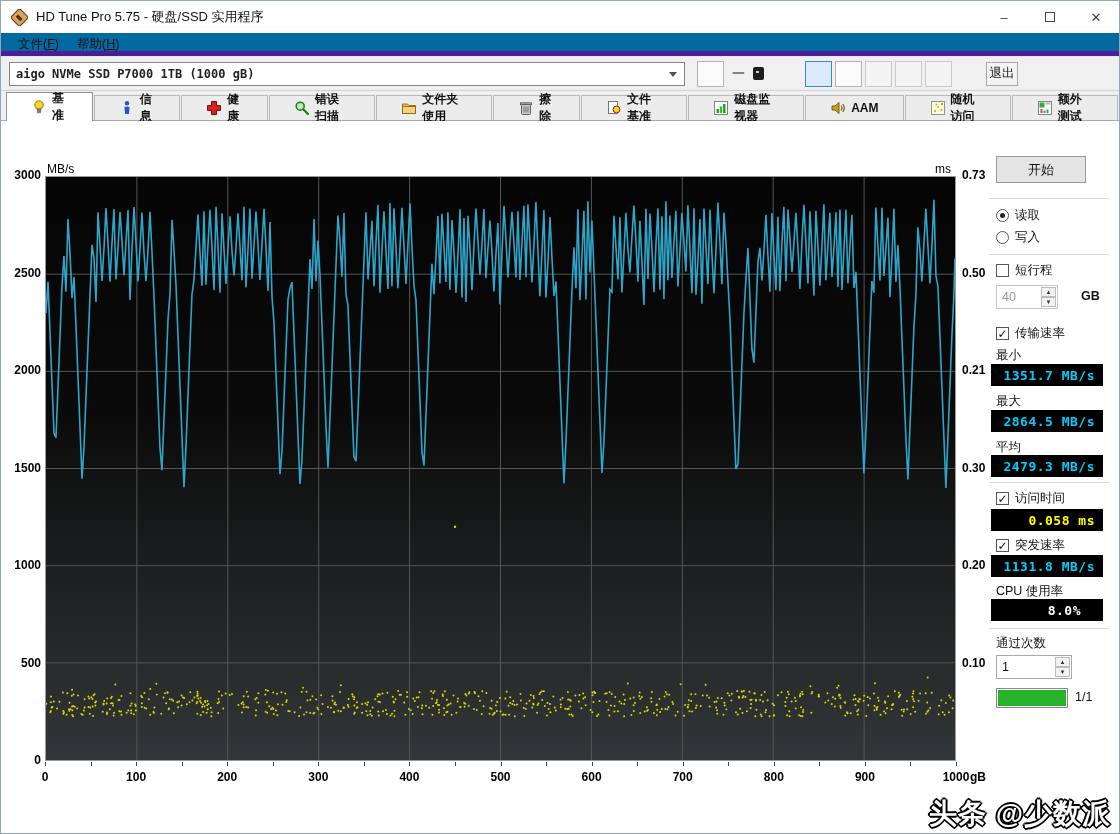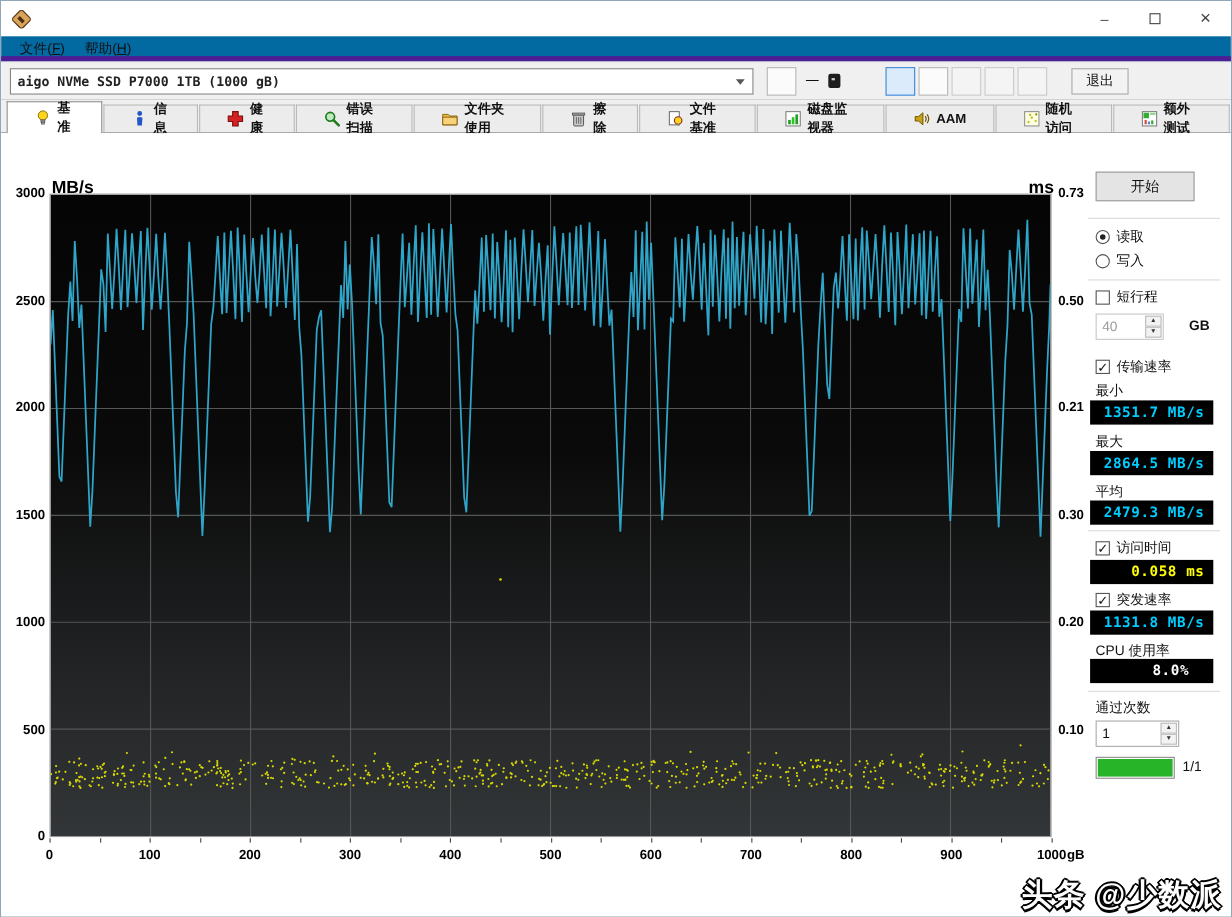--- a/index.html
+++ b/index.html
@@ -24,33 +24,33 @@
   .drive-select { width:676px; height:24px; border:1px solid #848484; background:#fff; display:flex; align-items:center; padding:0 6px; font-family:"DejaVu Sans Mono","Liberation Mono",monospace; font-size:12px; font-weight:600; color:#222; position:relative; }
   .drive-select .chev { position:absolute; right:7px; top:9px; width:0; height:0; border-left:4px solid transparent; border-right:4px solid transparent; border-top:5px solid #555; }
   .tool-btn { width:27px; height:26px; border:1px solid #b5b5b5; background:#fbfbfb; display:flex; align-items:center; justify-content:center; margin-left:3px; }
   .thermo-btn { margin-left:12px; }
   .temp-display { display:flex; align-items:center; margin-left:8px; font-size:13px; color:#111; width:40px; }
   .temp-glyph { width:11px; height:13px; background:#1d1d1d; border-radius:2px; margin-left:8px; position:relative; }
   .temp-glyph::after { content:""; position:absolute; left:3px; top:4px; width:3px; height:2px; background:#cfcfcf; }
   .icon-group { display:flex; margin-left:30px; }
   .tool-btn.selected { background:#dcebfc; border:1px solid #3a87d8; }
   .tool-btn.flat { border-color:#c9c9c9; background:#f4f4f4; }
-  .exit-btn { margin-left:22px; width:52px; height:24px; border:1px solid #a9a9a9; background:#f3f3f3; font-size:12.5px; color:#111; display:flex; align-items:center; justify-content:center; }
+  .exit-btn { margin-left:34px; width:32px; height:24px; border:1px solid #a9a9a9; background:#f3f3f3; font-size:12.5px; color:#111; display:flex; align-items:center; justify-content:center; }
 
   
   .tabbar { height:30px; background:#f0f0f0; display:flex; align-items:flex-end; padding-left:5px; border-bottom:1px solid #a9a9a9; }
   .tab { height:25px; display:flex; align-items:center; gap:5px; padding:0 24px; font-size:12px; font-weight:600; color:#111; border:1px solid #b9b9b9; border-bottom:none; background:#ececec; margin-right:1px; position:relative; }
   .tab.active { height:29px; background:#fff; border-color:#8f8f8f; margin-bottom:-1px; z-index:2; }
   .tab .ticon { width:16px; height:16px; display:inline-flex; }
 
   
   .main { position:relative; height:713px; background:#fff; }
   .plot { position:absolute; left:44px; top:55px; width:911px; height:585px; border:1px solid #9a9a9a; background:linear-gradient(#050505,#0a0a0a 40%,#333638); }
   .plot svg { position:absolute; left:0; top:0; width:100%; height:100%; }
-  .axis-hdr { position:absolute; font-size:16px; font-weight:700; color:#000; }
+  .axis-hdr { position:absolute; font-size:12px; font-weight:400; color:#000; }
   .ylab { position:absolute; font-size:12px; font-weight:600; color:#000; }
   .ylab.left { width:40px; text-align:right; left:0; }
   .ylab.right { left:961px; }
   .xlab { position:absolute; font-size:12px; font-weight:600; color:#000; transform:translateX(-50%); top:649px; }
   .xunit { position:absolute; font-size:12px; font-weight:600; color:#000; top:649px; left:969px; }
   .xtick { position:absolute; width:1px; height:4px; background:#444; top:641px; }
 
   
   .panel { position:absolute; left:988px; top:0; width:130px; height:713px; font-size:12.5px; color:#111; }
   .sep { position:absolute; left:0; width:120px; height:1px; background:#dadada; }
@@ -78,20 +78,21 @@
 </head>
 <body>
 
 <div class="window">
 
   <div class="titlebar">
     <svg class="app-icon" viewBox="0 0 16 16">
       <rect x="2" y="2" width="12" height="12" rx="2" transform="rotate(45 8 8)" fill="#d8a35a" stroke="#5a3a18" stroke-width="1"></rect>
       <rect x="5" y="7" width="6" height="3" transform="rotate(45 8 8)" fill="#4a2c10"></rect>
     </svg>
+    <span class="title-text">HD Tune Pro 5.75 - 硬盘/SSD 实用程序</span>
     <div class="win-controls">
       <div class="win-btn">
           <span>–</span>
         </div>
       <div class="win-btn">
           <span class="maxbox"></span>
         </div>
       <div class="win-btn">
           <span>✕</span>
         </div>

